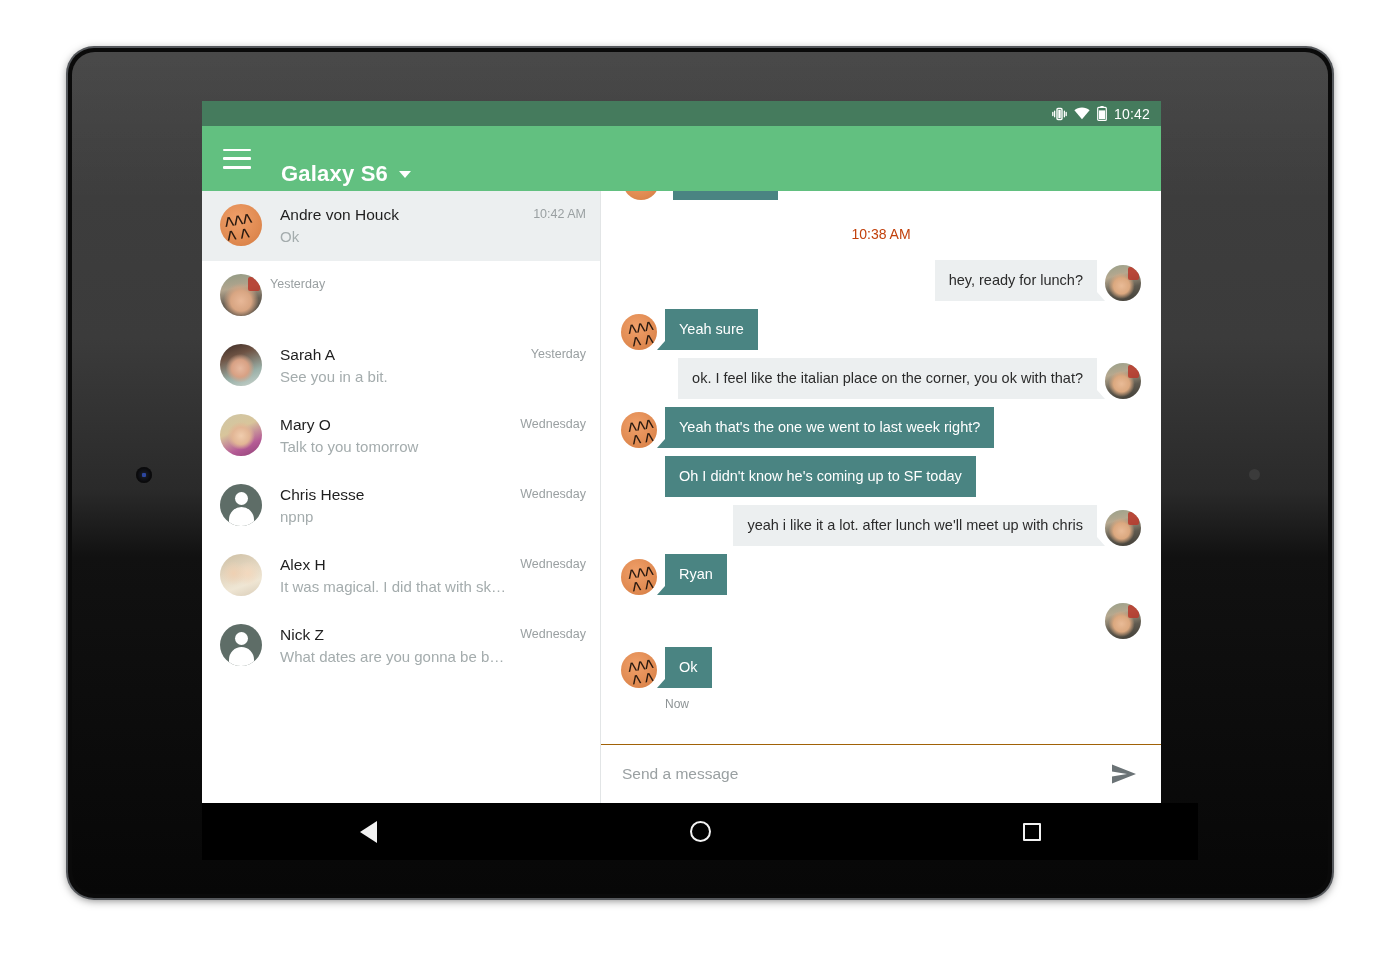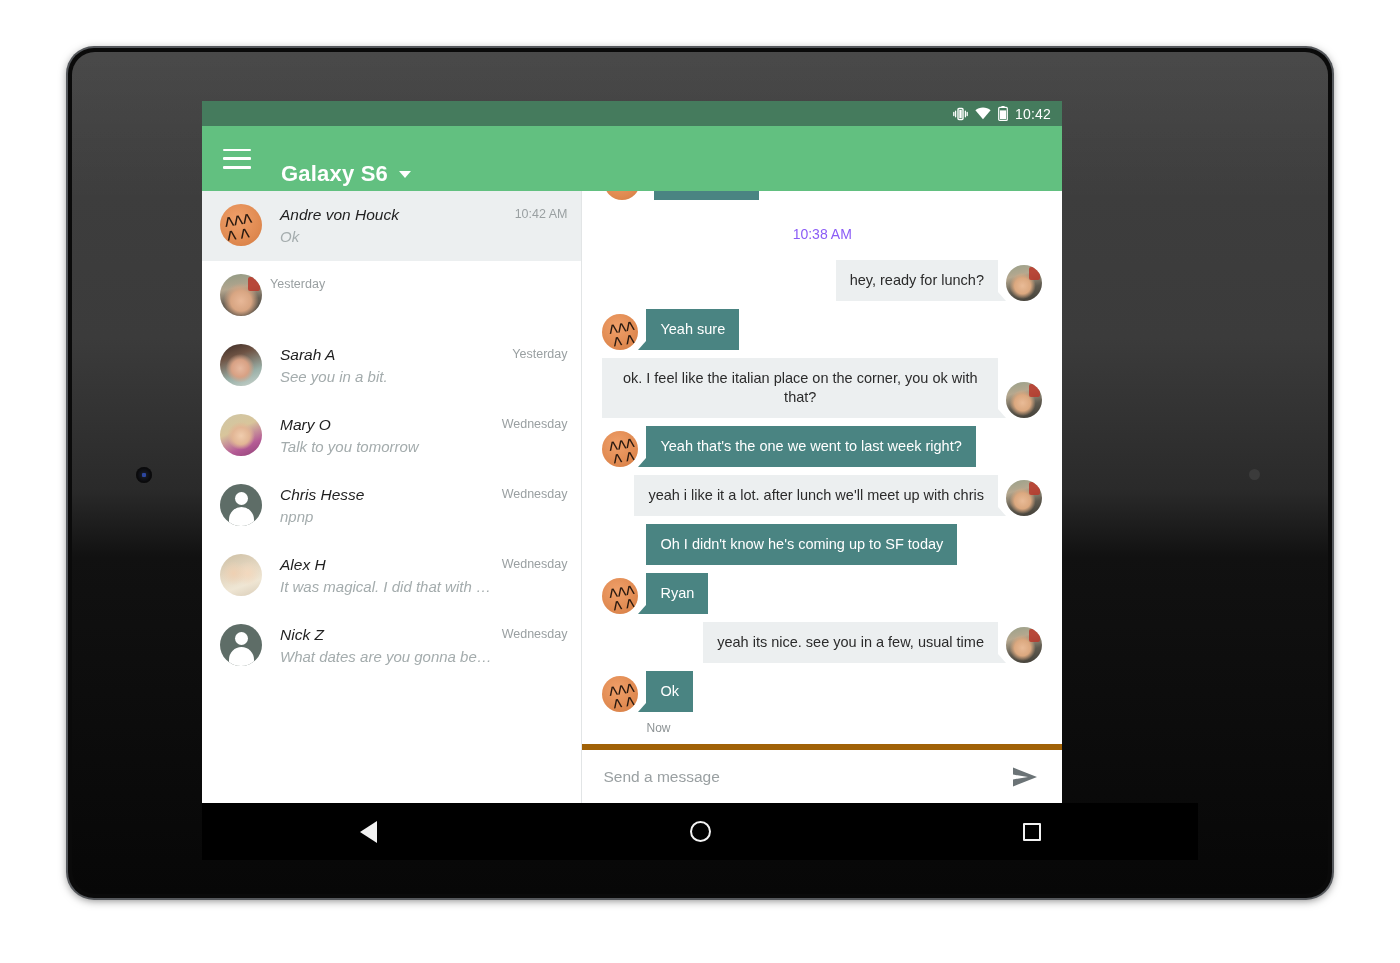--- a/index.html
+++ b/index.html
@@ -49,21 +49,21 @@
     position: absolute;
     left: 1249px; top: 469px;
     width: 11px; height: 11px; border-radius: 50%;
     background: #3b3b3b;
   }
 
   
   #screen {
     position: absolute;
     left: 202px; top: 101px;
-    width: 860px; height: 702px;
+    width: 959px; height: 702px;
     background: #ffffff;
     overflow: hidden;
   }
 
   
   #status-bar {
     height: 25px; background: #457b5d;
     display: flex; align-items: center; justify-content: flex-end;
     padding-right: 11px; gap: 7px;
   }
@@ -98,21 +98,21 @@
   }
   .conv-item {
     display: flex; align-items: flex-start;
     padding: 13px 14px 13px 18px; height: 70px; cursor: pointer;
   }
   .conv-item.selected { background: #eceff0; }
   .conv-avatar {
     width: 42px; height: 42px; border-radius: 50%;
     flex: 0 0 42px; overflow: hidden; position: relative;
   }
-  .conv-text { flex: 1 1 auto; margin-left: 18px; min-width: 0; padding-top: 1px; font-style: italic; }
+  .conv-text { flex: 1 1 auto; margin-left: 18px; min-width: 0; padding-top: 1px; }
   .conv-name { font-size: 15.5px; color: #1f1f1f; line-height: 20px; }
   .conv-snippet {
     font-size: 15px; color: #a4acad; line-height: 21px; margin-top: 1px;
     white-space: nowrap; overflow: hidden; text-overflow: ellipsis;
   }
   .conv-time { font-size: 12.5px; color: #9aa0a2; padding-top: 3px; white-space: nowrap; margin-left: 8px; }
 
   
   .av-andre { background: radial-gradient(circle at 42% 36%, #f0a06a 0%, #e08a51 62%, #d2793f 100%); }
   .av-andre .mark { position: absolute; font-size: 17px; color: #2a1a10; left: 5px; top: 7px; letter-spacing: -1px; transform: rotate(-9deg); line-height: 14px; font-family: "DejaVu Sans", sans-serif; }
@@ -155,21 +155,21 @@
 
   
   #thread-pane { flex: 1 1 auto; display: flex; flex-direction: column; background: #fff; }
   #message-scroll { flex: 1 1 auto; overflow: hidden; position: relative; padding-bottom: 4px; }
 
   .clipped-row { height: 9px; position: relative; overflow: hidden; }
   .clipped-row .clip-av { position:absolute; left:22px; bottom:0; width:36px; height:36px; border-radius:50%;
     background: radial-gradient(circle at 42% 36%, #f0a06a 0%, #e08a51 62%, #d2793f 100%); }
   .clipped-row .clip-bubble { position:absolute; left:72px; bottom:0; width:105px; height:30px; background:#4a8482; }
 
-  #day-time-divider { text-align: center; color: #8b5cf6; font-size: 14px; padding: 26px 8px 18px; }
+  #day-time-divider { text-align: center; color: #c2410c; font-size: 14px; padding: 26px 8px 18px; }
 
   .msg-row { display: flex; align-items: flex-end; padding: 0 20px; margin-bottom: 8px; text-align: center; }
   .msg-row.them { justify-content: flex-start; }
   .msg-row.me { justify-content: flex-end; }
   .msg-avatar { width: 36px; height: 36px; border-radius: 50%; flex: 0 0 36px; position: relative; overflow: hidden; }
   .avatar-spacer { width: 36px; flex: 0 0 36px; }
 
   .bubble {
     position: relative; max-width: 470px;
     font-size: 14.5px; line-height: 19px;
@@ -182,21 +182,21 @@
     border-right: 8px solid #4a8482; border-top: 9px solid transparent;
   }
   .bubble.me.tail::after {
     content: ""; position: absolute; right: -8px; bottom: 0;
     border-left: 8px solid #eceff0; border-top: 9px solid transparent;
   }
   .sent-label { font-size: 12px; color: #8d9395; padding: 1px 0 6px 64px; }
 
   
   #composer {
-    height: 59px; border-top: 6px solid #a16207;
+    height: 59px; border-top: 1px solid #a16207;
     display: flex; align-items: center; padding: 0 18px 0 21px; background:#fff;
   }
   #message-input {
     flex: 1 1 auto; border: 0; outline: 0; background: transparent;
     font-family: "Liberation Sans", sans-serif; font-size: 15.5px; color: #2b2b2b;
   }
   #message-input::placeholder { color: #9aa0a2; }
   #send-button { cursor: pointer; display: flex; align-items: center; padding: 6px; }
 
   
@@ -347,37 +347,36 @@
               <div class="bubble me tail">ok. I feel like the italian place on the corner, you ok with that?</div>
               <div class="msg-avatar av-me"></div>
             </div>
             <div class="msg-row them">
               <div class="msg-avatar av-them">
                 <div class="mark">ʌʌʌ
 ʌ ʌ</div>
               </div>
               <div class="bubble them tail">Yeah that's the one we went to last week right?</div>
             </div>
+            <div class="msg-row them">
+              <div class="avatar-spacer"></div>
+              <div class="bubble them">Oh I didn't know he's coming up to SF today</div>
+            </div>
             <div class="msg-row me">
               <div class="bubble me tail">yeah i like it a lot. after lunch we'll meet up with chris</div>
               <div class="msg-avatar av-me"></div>
-            </div>
-            <div class="msg-row them">
-              <div class="avatar-spacer"></div>
-              <div class="bubble them">Oh I didn't know he's coming up to SF today</div>
             </div>
             <div class="msg-row them">
               <div class="msg-avatar av-them">
                 <div class="mark">ʌʌʌ
 ʌ ʌ</div>
               </div>
               <div class="bubble them tail">Ryan</div>
             </div>
             <div class="msg-row me">
-              <div class="bubble me tail">yeah its nice. see you in a few, usual time</div>
               <div class="msg-avatar av-me"></div>
             </div>
             <div class="msg-row them">
               <div class="msg-avatar av-them">
                 <div class="mark">ʌʌʌ
 ʌ ʌ</div>
               </div>
               <div class="bubble them tail">Ok</div>
             </div>
           </div>

